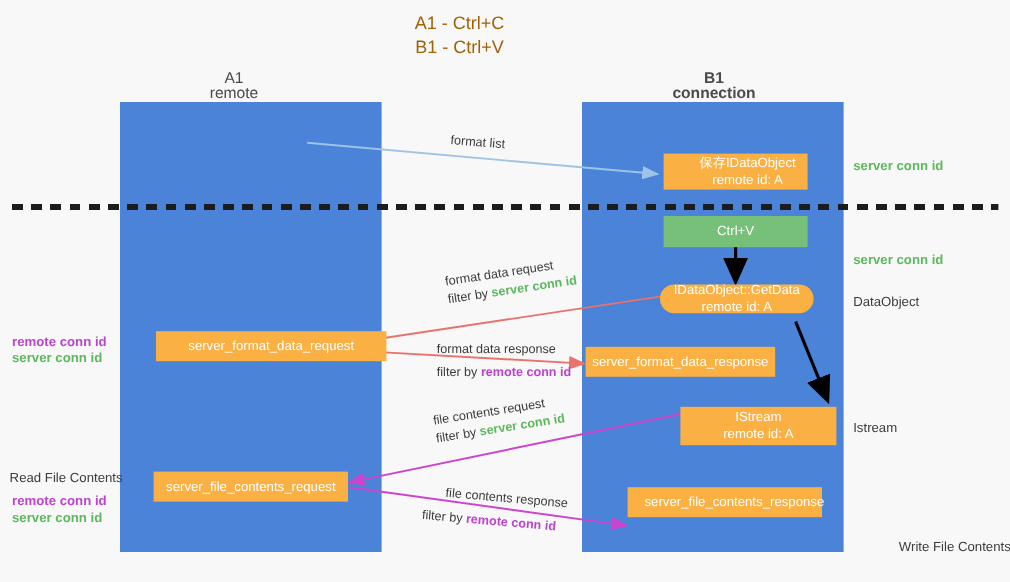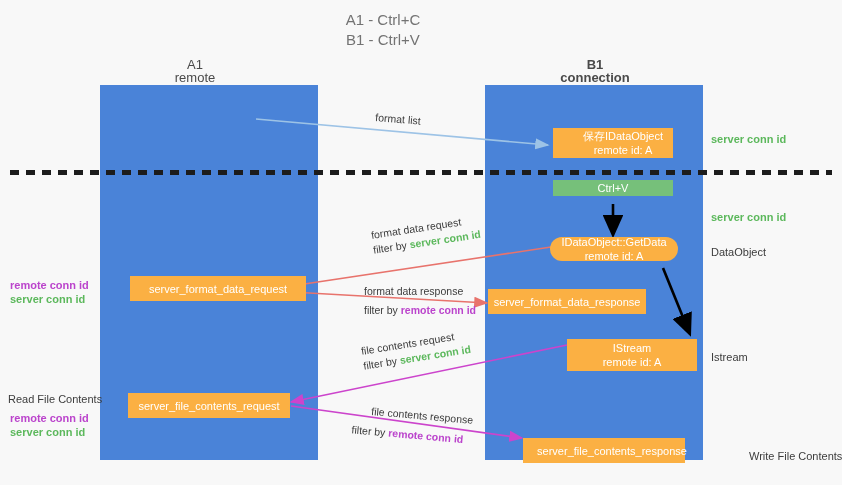--- a/index.html
+++ b/index.html
@@ -17,21 +17,21 @@
   }
 
   
   .title {
     position: absolute;
     left: 0;
     top: 10px;
     width: 766px;
     text-align: center;
     font-size: 15px;
-    color: #737373;
+    color: #a16207;
     line-height: 20px;
   }
   .title div { white-space: pre; }
 
   
   .col-head {
     position: absolute;
     text-align: center;
     font-size: 13px;
     color: #4a4a4a;
@@ -166,47 +166,47 @@
   </svg>
 
   <div class="divider"></div>
 
 
   <div class="node orange" style="left:553px; top:128px; width:120px; height:30px;padding-left:24px;">
     <div>保存IDataObject</div>
     <div class="l2">remote id: A</div>
   </div>
 
-  <div class="node green" style="left:553px; top:180px; width:120px; height:16px;justify-content:center;">
+  <div class="node green" style="left:553px; top:180px; width:120px; height:26px;justify-content:center;">
     <div>Ctrl+V</div>
   </div>
 
   <div class="node orange" style="left:550px; top:237px; width:128px; height:24px;border-radius:12px;">
     <div>IDataObject::GetData</div>
     <div class="l2">remote id: A</div>
   </div>
 
   <div class="node orange" style="left:567px; top:339px; width:130px; height:32px;">
     <div>IStream</div>
     <div class="l2">remote id: A</div>
   </div>
 
-  <div class="node orange" style="left:130px; top:276px; width:176px; height:25px;">
+  <div class="node orange" style="left:130px; top:276px; width:192px; height:25px;">
     <div>server_format_data_request</div>
   </div>
 
   <div class="node orange" style="left:128px; top:393px; width:162px; height:25px;">
     <div>server_file_contents_request</div>
   </div>
 
   <div class="node orange" style="left:488px; top:289px; width:158px; height:25px;">
     <div>server_format_data_response</div>
   </div>
 
-  <div class="node orange" style="left:523px; top:438px; width:162px; height:25px;padding-left:20px;">
+  <div class="node orange" style="left:523px; top:406px; width:162px; height:25px;padding-left:20px;">
     <div>server_file_contents_response</div>
   </div>
 
   <div class="edge-label" style="left:376px; top:110px; transform: rotate(4.6deg);">
     <span>format list</span>
   </div>
 
   <div class="edge-label" style="left:370px; top:228px; transform: rotate(-8.5deg);">
     <div>format data request</div>
     <div>

